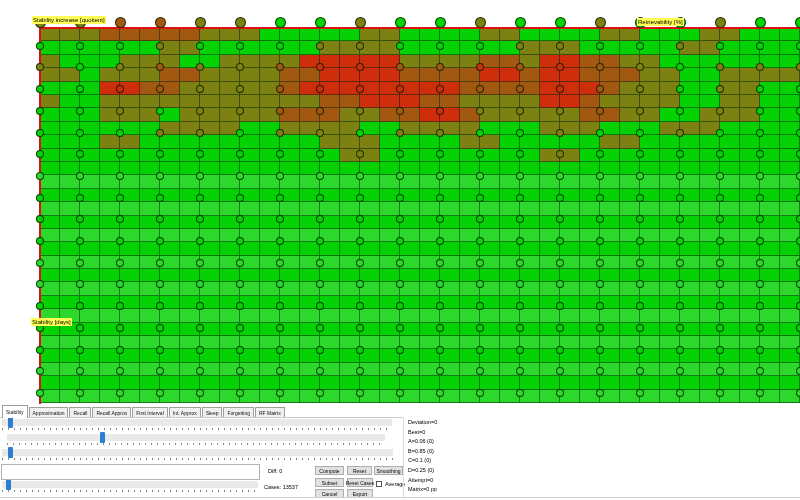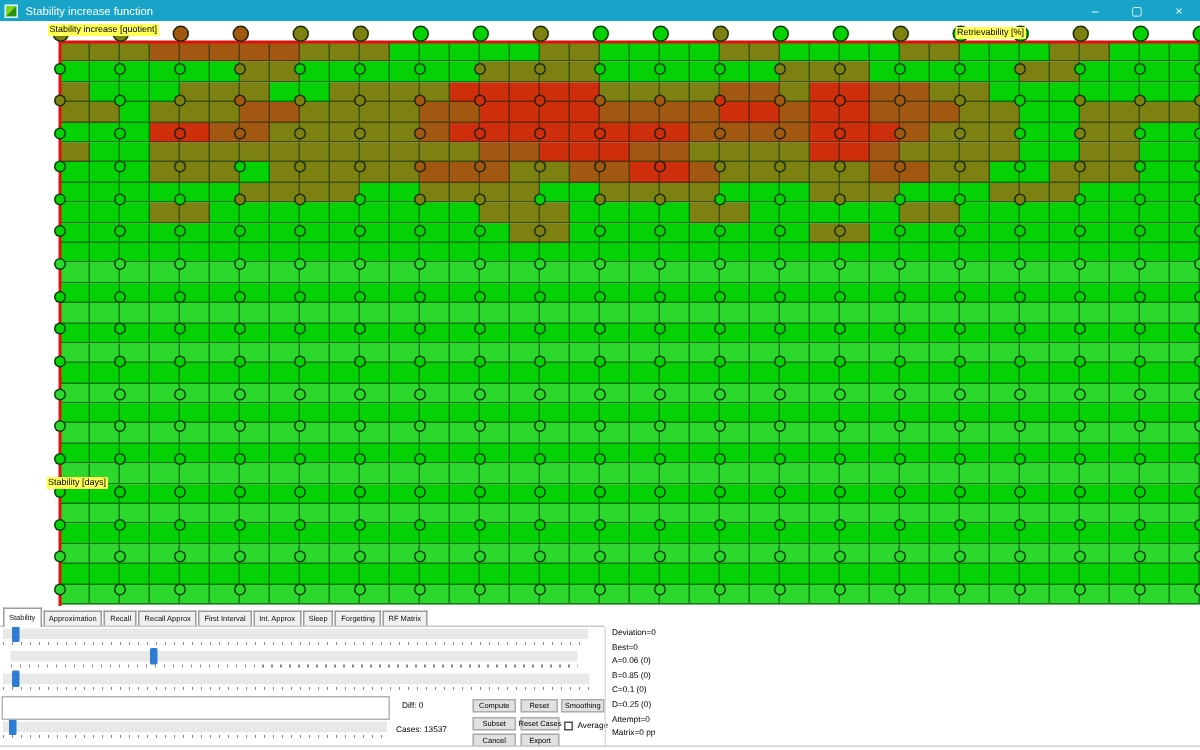--- a/index.html
+++ b/index.html
@@ -48,29 +48,20 @@
   .stat-line { line-height:9.6px; white-space:nowrap; }
 
   #v-divider { position:absolute; left:403px; top:14px; width:1px; height:80px; background:#dcdcdc; }
   #bottom-edge { position:absolute; left:0; top:93px; width:800px; height:1px; background:#cfcfcf; }
 </style>
 </head>
 <body>
 
 <div id="app">
 
-  <div id="titlebar">
-    <div id="app-icon"></div>
-    <div id="title-text">Stability increase function</div>
-    <div id="win-controls">
-      <div class="win-btn">–</div>
-      <div class="win-btn">▢</div>
-      <div class="win-btn">×</div>
-    </div>
-  </div>
 
   <div id="hm-cells">
       <div class="cell" style="background: rgb(125, 129, 18);"></div>
       <div class="cell" style="background: rgb(125, 129, 18);"></div>
       <div class="cell" style="background: rgb(125, 129, 18);"></div>
       <div class="cell" style="background: rgb(163, 88, 18);"></div>
       <div class="cell" style="background: rgb(163, 88, 18);"></div>
       <div class="cell" style="background: rgb(163, 88, 18);"></div>
       <div class="cell" style="background: rgb(163, 88, 18);"></div>
       <div class="cell" style="background: rgb(163, 88, 18);"></div>

